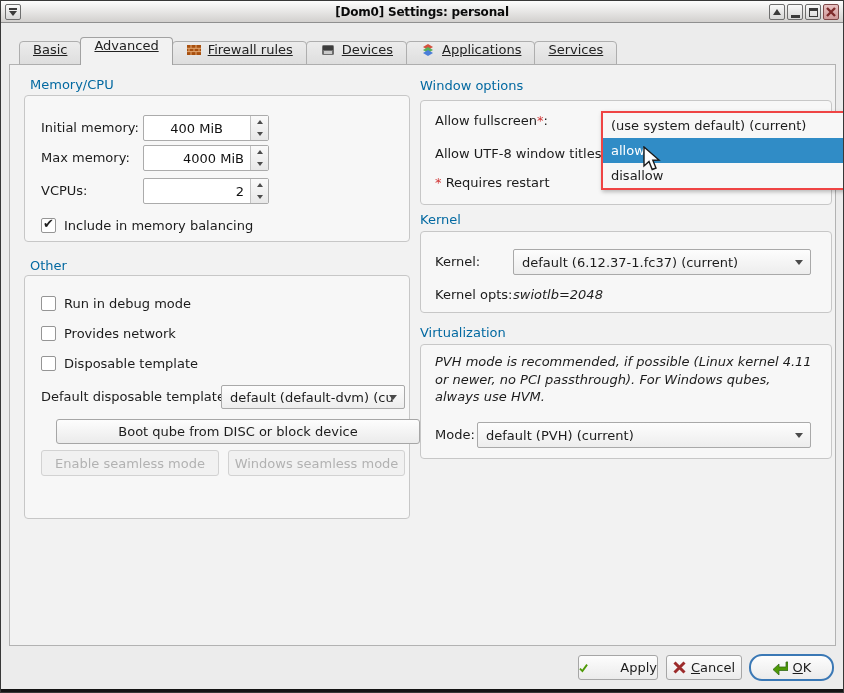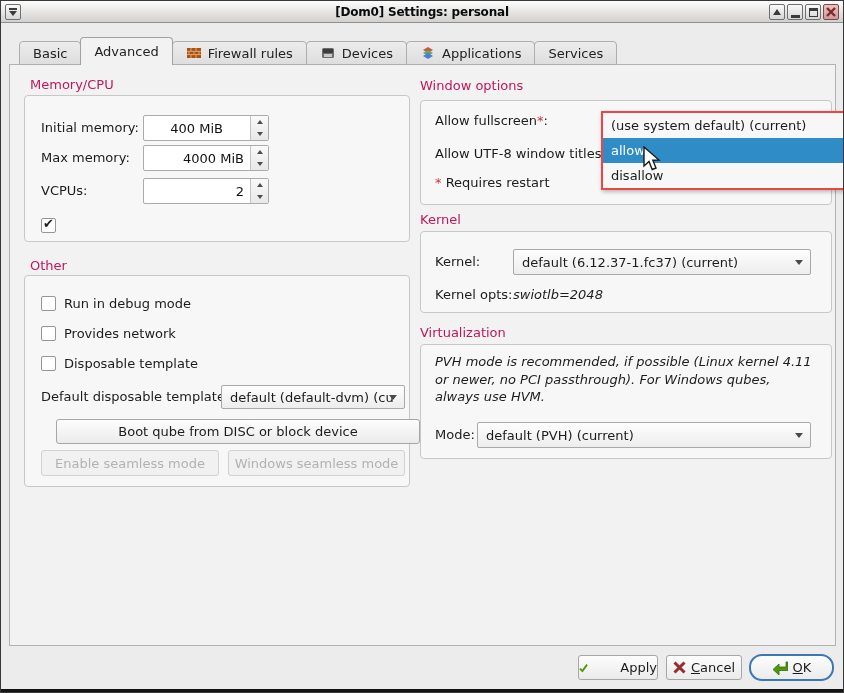--- a/index.html
+++ b/index.html
@@ -26,31 +26,31 @@
   .tb-shade .tri { width:0; height:0; border-left:4px solid transparent; border-right:4px solid transparent; border-bottom:6px solid #3a3a3a; }
   .tb-min { right:40px; }
   .tb-min .bar { width:9px; height:3px; background:#3a3a3a; margin-top:8px; }
   .tb-max { right:22px; }
   .tb-max .box { width:9px; height:9px; border:1px solid #3a3a3a; border-top:3px solid #3a3a3a; }
   .tb-close { right:4px; background:linear-gradient(#e9c2c2,#cf9a9a); border-color:#7e4848; }
   .tb-close svg { display:block; }
 
   
   .tabbar { position:absolute; left:18px; top:36px; height:28px; display:flex; align-items:flex-end; z-index:5; }
-  .tab { height:24px; padding:0 13px; display:flex; align-items:center; gap:6px;
+  .tab { height:24px; padding:0 13px; display:flex; align-items:flex-start; gap:6px;
          background:linear-gradient(#ececec,#dedede); border:1px solid #aeaeae;
-         border-radius:4px 4px 0 0; margin-right:-1px; color:#222; white-space:nowrap; }
+         border-radius:4px 4px 0 0; margin-right:-1px; color:#222; white-space:nowrap;text-decoration:underline; }
   .tab.selected { height:28px; background:#f2f2f2; border-color:#a2a2a2; border-bottom:none; z-index:6; }
   .tab-icon { width:16px; height:16px; display:inline-flex; }
 
   
   .pane { position:absolute; left:8px; top:63px; width:827px; height:582px;
           background:#f2f2f2; border:1px solid #b2b2b2; z-index:1; }
 
-  .group-title { position:absolute; color:#be185d; }
+  .group-title { position:absolute; color:#0369a1; }
   .group-frame { position:absolute; background:#f7f7f7; border:1px solid #c7c7c7; border-radius:4px; }
 
   .lbl { position:absolute; white-space:nowrap; }
   .req { color:#d13535; }
 
   
   .spin { position:absolute; width:126px; height:26px; background:#fff; border:1px solid #ababab;
           border-radius:2px; display:flex; }
   .spin input { flex:1; min-width:0; border:none; outline:none; background:transparent;
                 font-family:"DejaVu Sans",sans-serif; font-size:13px; text-align:right; padding-right:6px; color:#111; }
@@ -202,25 +202,26 @@
           <div class="spin-up">
               <i class="tri-up"></i>
             </div>
           <div class="spin-down">
               <i class="tri-down"></i>
             </div>
         </div>
       </div>
       <label class="cb" style="left:16px; top:122px;">
         <span class="box checked"></span>
+        <span>Include in memory balancing</span>
       </label>
     </div>
 
     <div class="group-title" style="left:20px; top:193px;">Other</div>
-    <div class="group-frame" style="left:14px; top:210px; width:386px; height:212px;">
+    <div class="group-frame" style="left:14px; top:210px; width:386px; height:244px;">
       <label class="cb" style="left:16px; top:20px;">
         <span class="box"></span>
         <span>Run in debug mode</span>
       </label>
       <label class="cb" style="left:16px; top:50px;">
         <span class="box"></span>
         <span>Provides network</span>
       </label>
       <label class="cb" style="left:16px; top:80px;">
         <span class="box"></span>

